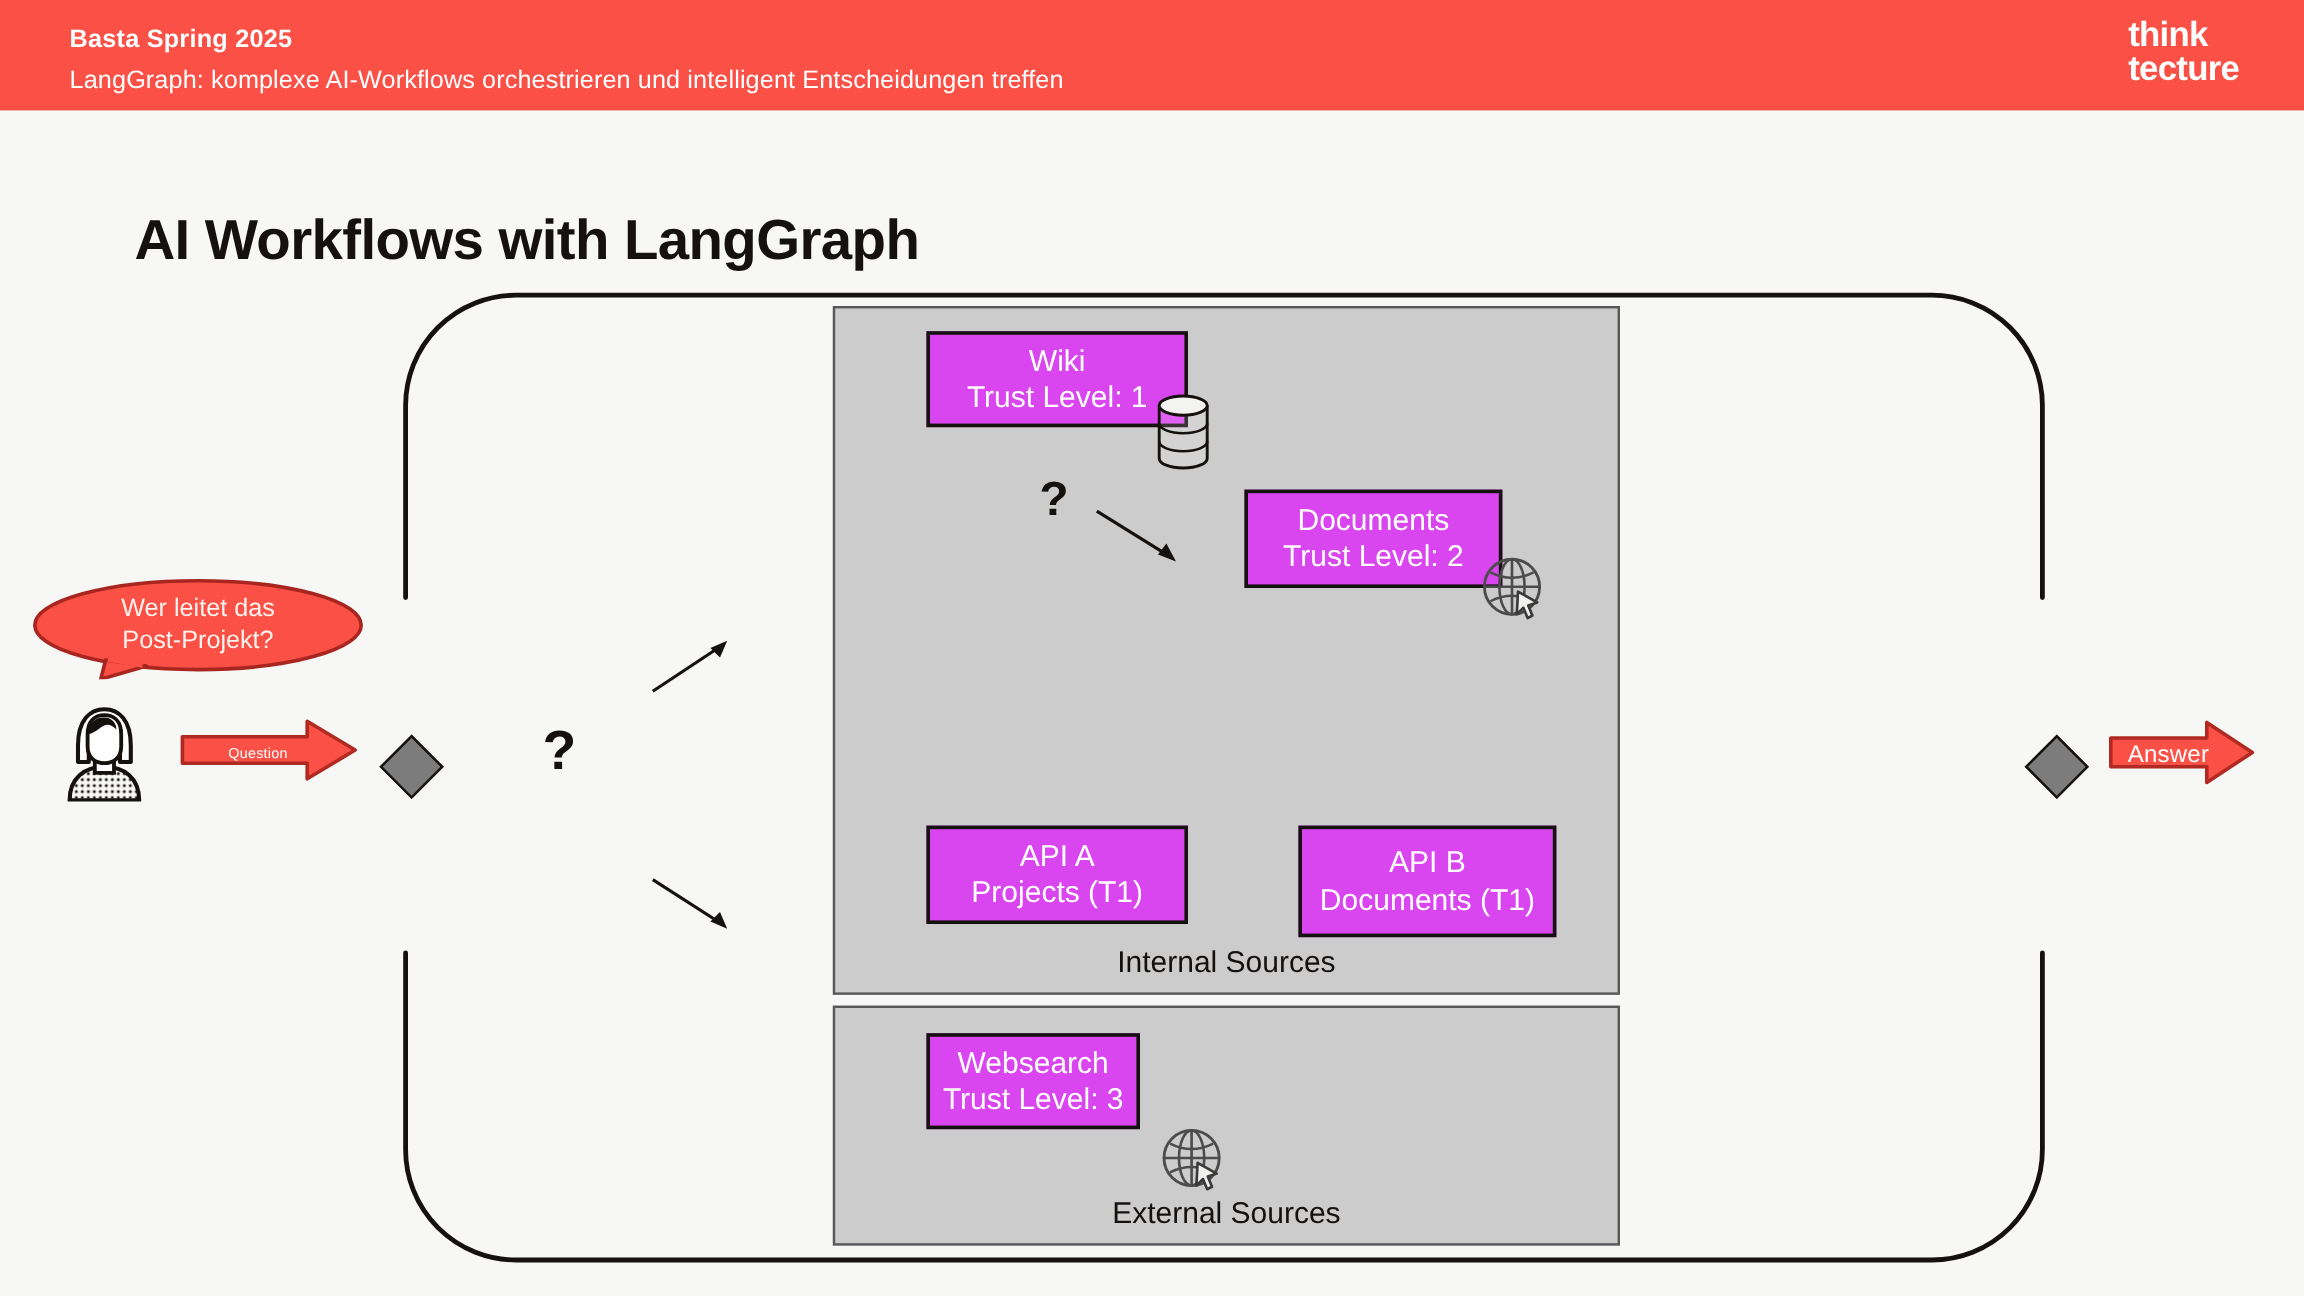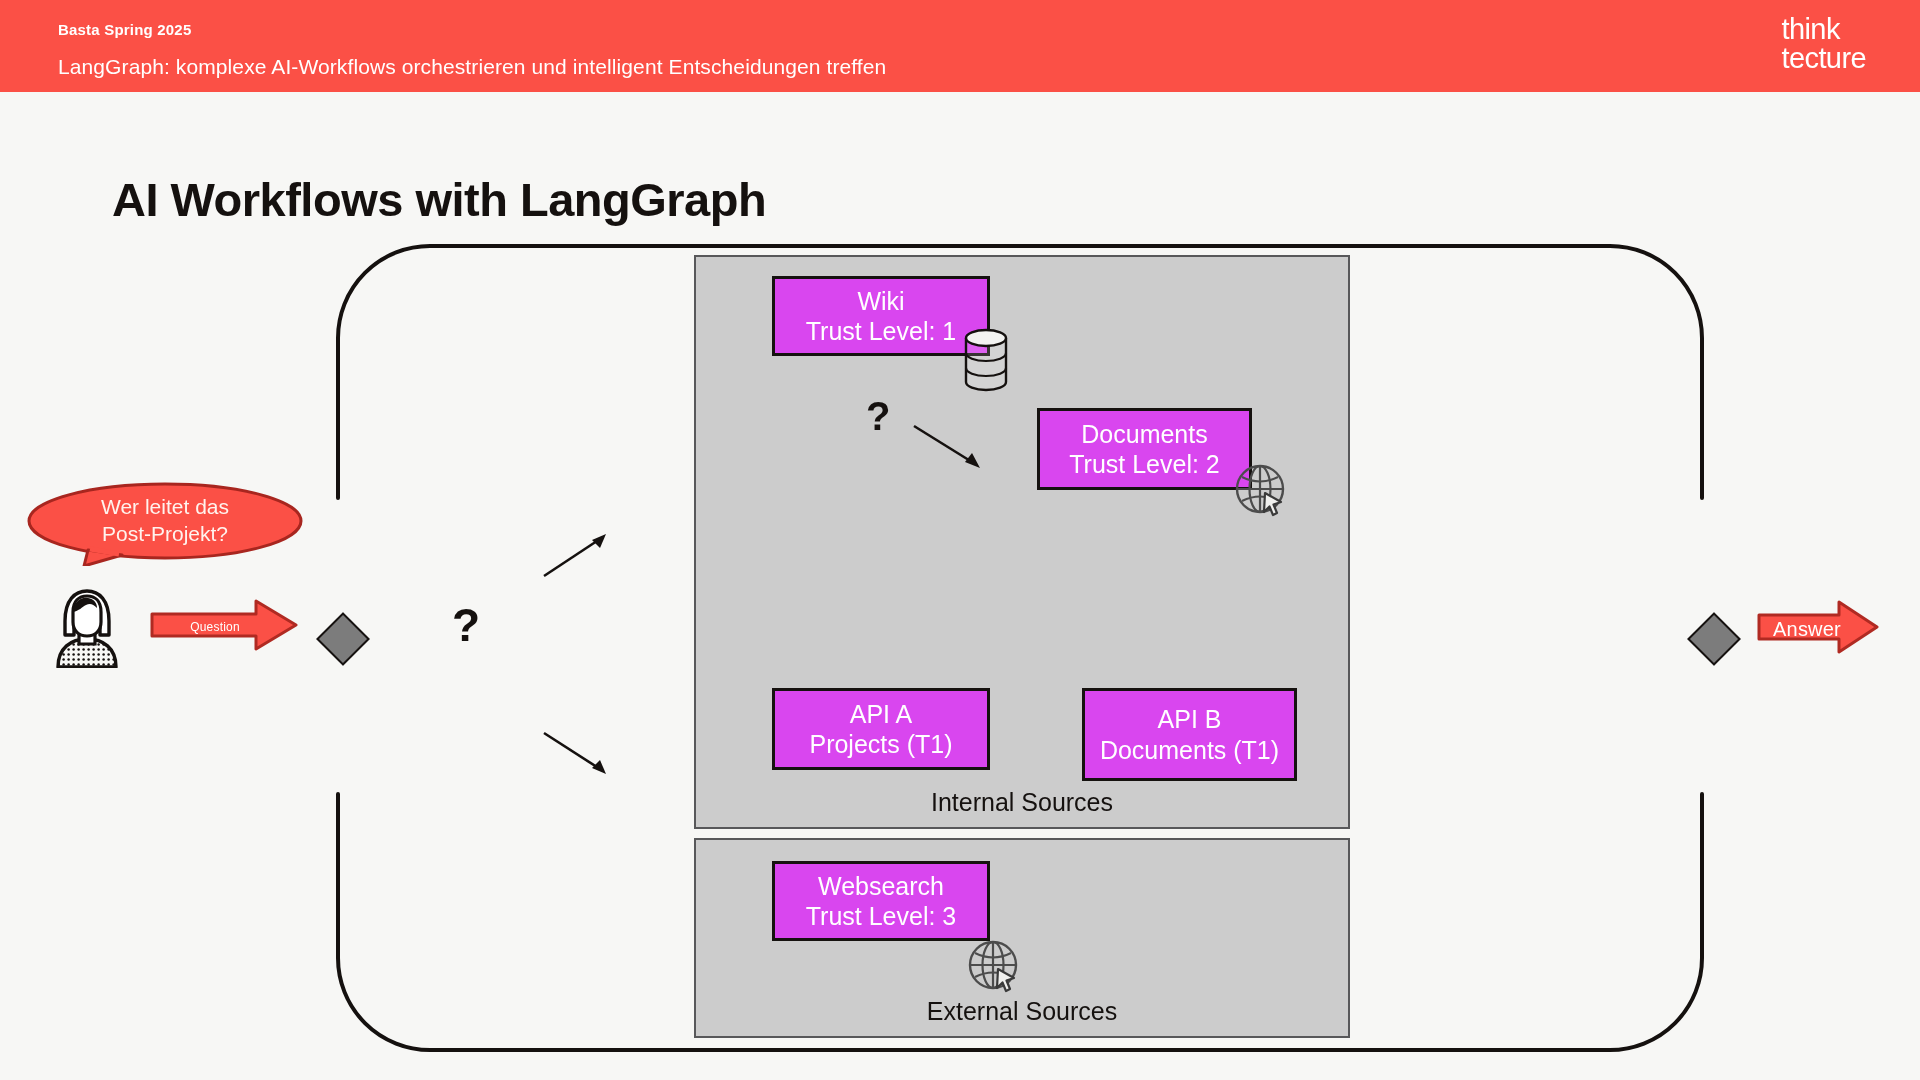--- a/index.html
+++ b/index.html
@@ -14,32 +14,32 @@
 
   
   .header {
     position: absolute; left: 0; top: 0;
     width: 1920px; height: 92px;
     background: #FB5046;
     color: #FFFFFF;
   }
   .header .event {
     position: absolute; left: 58px; top: 21px;
-    font-size: 15px; font-weight: bold; letter-spacing: .2px;
+    font-size: 21px; font-weight: bold; letter-spacing: .2px;
     color: #FFFFFF; white-space: nowrap;
   }
   .header .subtitle {
     position: absolute; left: 58px; top: 55px;
     font-size: 21px; font-weight: normal; letter-spacing: .1px;
     color: #FFFFFF; white-space: nowrap;
   }
   .logo {
     position: absolute; right: 54px; top: 15px;
     text-align: left; line-height: .99;
-    color: #FFFFFF; font-weight: normal; font-size: 29px;
+    color: #FFFFFF; font-weight: bold; font-size: 29px;
     letter-spacing: -0.6px;
   }
 
   
   .slide-title {
     position: absolute; left: 112px; top: 172px;
     font-size: 47px; font-weight: bold; color: #15110F;
     letter-spacing: -.5px; white-space: nowrap;
   }
 
@@ -72,21 +72,21 @@
     color: #FFFFFF;
     display: flex; flex-direction: column;
     align-items: center; justify-content: center;
     font-size: 25px; line-height: 1.22;
     text-align: center;
   }
   #node-wiki      { left: 772px; top: 276px;  width: 218px; height: 80px; }
   #node-documents { left: 1037px; top: 408px; width: 215px; height: 82px; }
   #node-api-a     { left: 772px; top: 688px;  width: 218px; height: 82px; }
   #node-api-b     { left: 1082px; top: 688px; width: 215px; height: 93px; }
-  #node-websearch { left: 772px; top: 861px;  width: 218px; height: 80px; }
+  #node-websearch { left: 772px; top: 861px;  width: 178px; height: 80px; }
 
   
   .mini-icon { position: absolute; pointer-events: none; }
   #icon-db        { left: 963px;  top: 328px; }
   #icon-globe-doc { left: 1232px; top: 462px; }
   #icon-globe-web { left: 965px;  top: 938px; }
 
   
   .qmark {
     position: absolute; color: #15110F;

